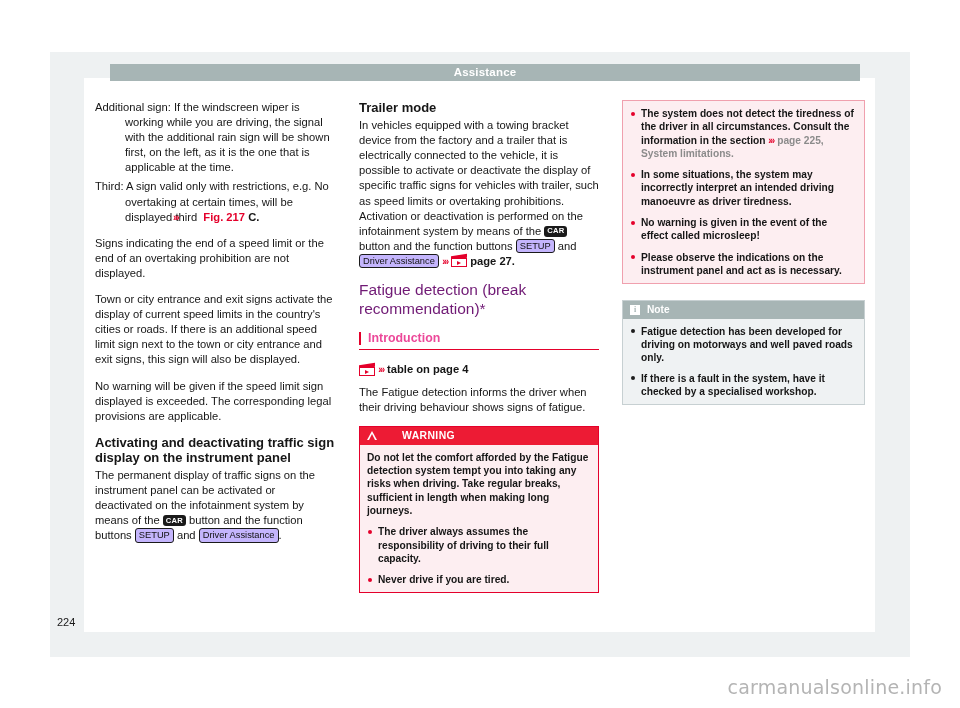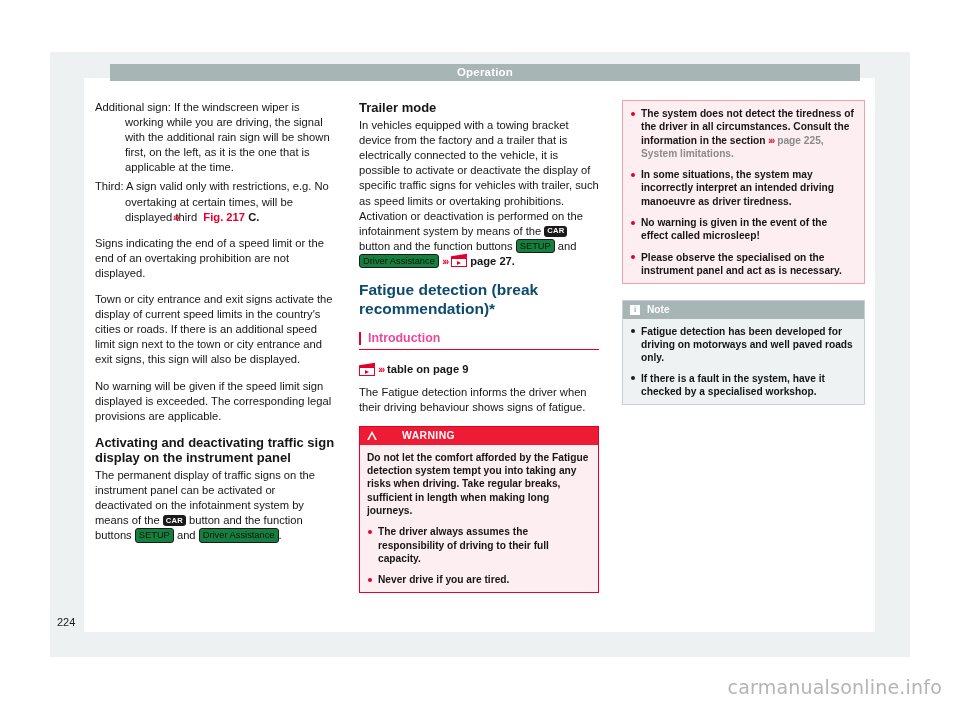--- a/index.html
+++ b/index.html
@@ -98,24 +98,24 @@
 
   .sub-head {
     font-size: 13px;
     line-height: 15.1px;
     font-weight: bold;
     color: #161616;
     margin-bottom: 3px;
   }
 
   .chapter-title {
-    color: #0c4a6e;
+    color: #701a75;
     font-size: 15.5px;
     line-height: 19px;
-    font-weight: bold;
+    font-weight: normal;
     margin-bottom: 13px;
   }
 
   .section-head {
     position: relative;
     font-size: 12.4px;
     font-weight: bold;
     color: #ec4899;
     padding-left: 9px;
     padding-bottom: 4px;
@@ -191,21 +191,21 @@
   
   .key {
     display: inline-block;
     border: 1.1px solid #1a1a1a;
     border-radius: 3px;
     padding: 0px 3px 0.5px 3px;
     font-size: 9.3px;
     line-height: 12px;
     font-weight: normal;
     color: #111;
-    background: #15803d;
+    background: #c4b5fd;
     vertical-align: 1px;
     white-space: nowrap;
   }
   .key-dark {
     display: inline-block;
     background: #1a1a1a;
     color: #ffffff;
     border-radius: 3px;
     padding: 0.5px 3px;
     font-size: 7.6px;
@@ -334,21 +334,21 @@
 </style>
 </head>
 <body>
 
 <div id="page">
 
   <div class="page-frame"></div>
   <div class="paper"></div>
 
   <div class="header-bar">
-    <span class="header-title">Operation</span>
+    <span class="header-title">Assistance</span>
   </div>
 
   <div class="cols">
 
     <div class="col col-1">
 
       <p class="body-text hang tight">Additional sign: If the windscreen wiper is working while you are driving, the signal with the additional rain sign will be shown first, on the left, as it is the one that is applicable at the time.</p>
 
       <p class="body-text hang"><span>Third: A sign valid only with restrictions, e.g. No overtaking at certain times, will be displayed third </span><span class="arrows">›››</span>&nbsp;<span class="xref-red">Fig. 217</span>&nbsp;<b>C.</b></p>
 
@@ -373,21 +373,21 @@
       <h2 class="chapter-title">Fatigue detection (break recommendation)*</h2>
 
       <h3 class="section-head">Introduction</h3>
 
       <div class="xref-line">
         <span class="clapper">
             <span class="top"></span>
             <span class="bd"></span>
           </span>
         <span class="arrows">›››</span>
-        <span>table on page 9</span>
+        <span>table on page 4</span>
       </div>
 
       <p class="body-text">The Fatigue detection informs the driver when their driving behaviour shows signs of fatigue.</p>
 
       <div class="box">
         <div class="box-head">
           <span class="warn-tri"></span>
           <span>WARNING</span>
         </div>
         <div class="box-body">
@@ -398,21 +398,21 @@
       </div>
 
     </div>
 
     <div class="col col-3">
 
       <div class="box-plain">
         <p class="bul"><span>The system does not detect the tiredness of the driver in all circumstances. Consult the information in the section </span><span class="arrows">›››</span>&nbsp;<span class="xref-gray">page 225, System limitations.</span></p>
         <p class="bul">In some situations, the system may incorrectly interpret an intended driving manoeuvre as driver tiredness.</p>
         <p class="bul">No warning is given in the event of the effect called microsleep!</p>
-        <p class="bul">Please observe the specialised on the instrument panel and act as is necessary.</p>
+        <p class="bul">Please observe the indications on the instrument panel and act as is necessary.</p>
       </div>
 
       <div class="note-box">
         <div class="note-head">
           <span class="info-i">i</span>
           <span>Note</span>
         </div>
         <div class="note-body">
           <p class="bul bul-dark">Fatigue detection has been developed for driving on motorways and well paved roads only.</p>
           <p class="bul bul-dark">If there is a fault in the system, have it checked by a specialised workshop.</p>

